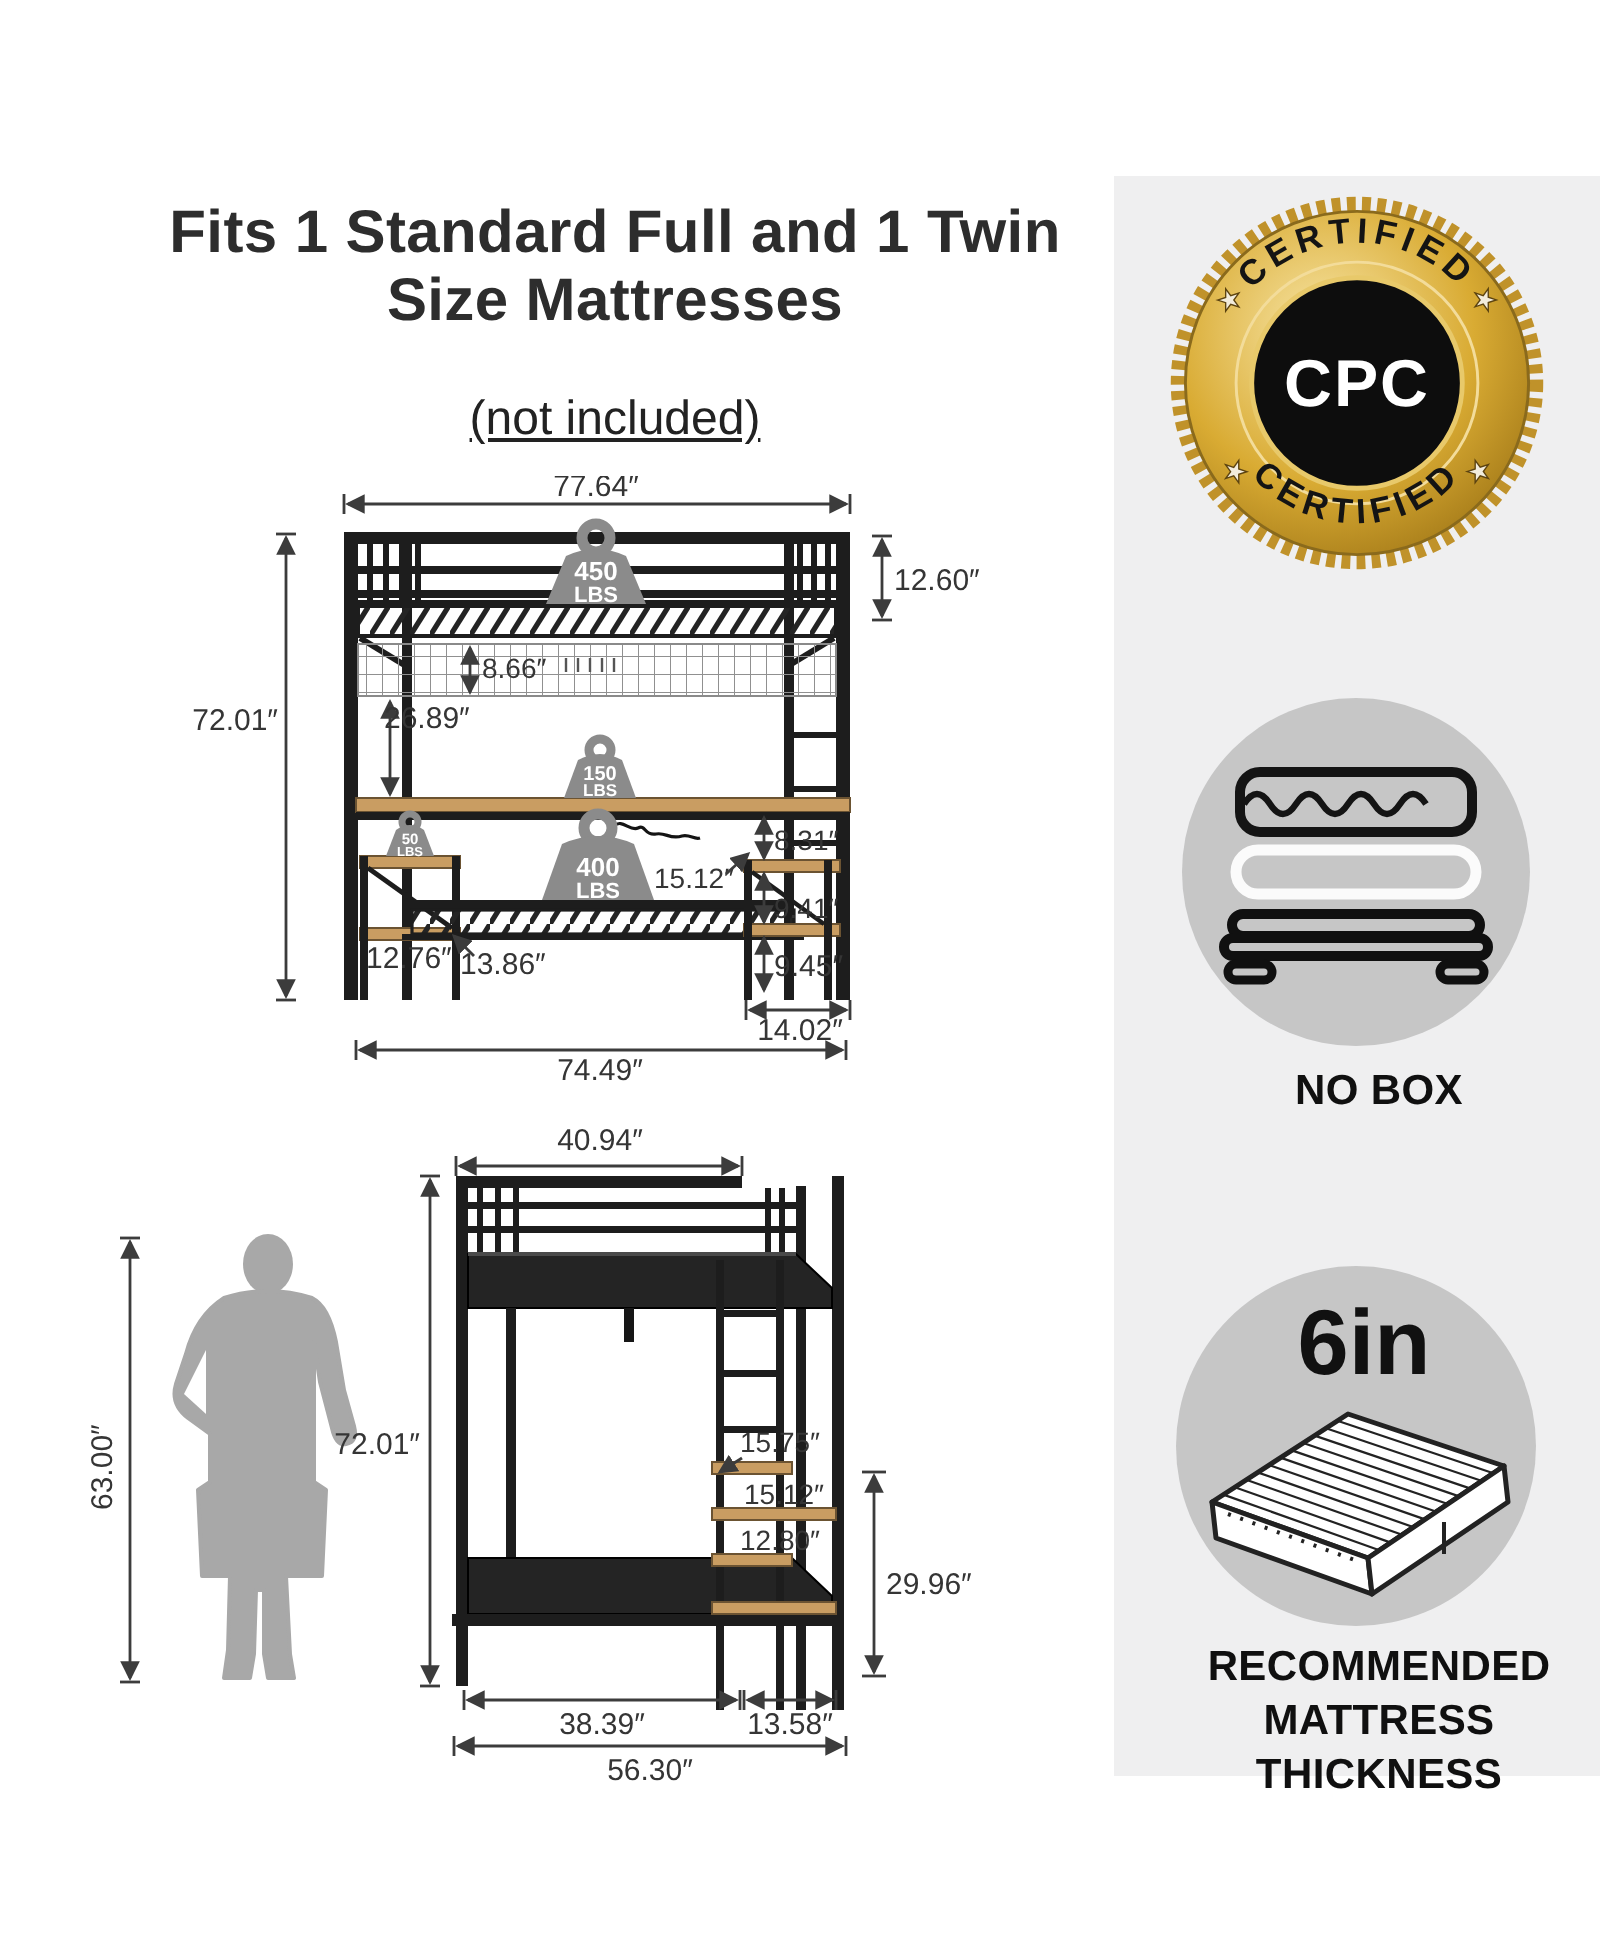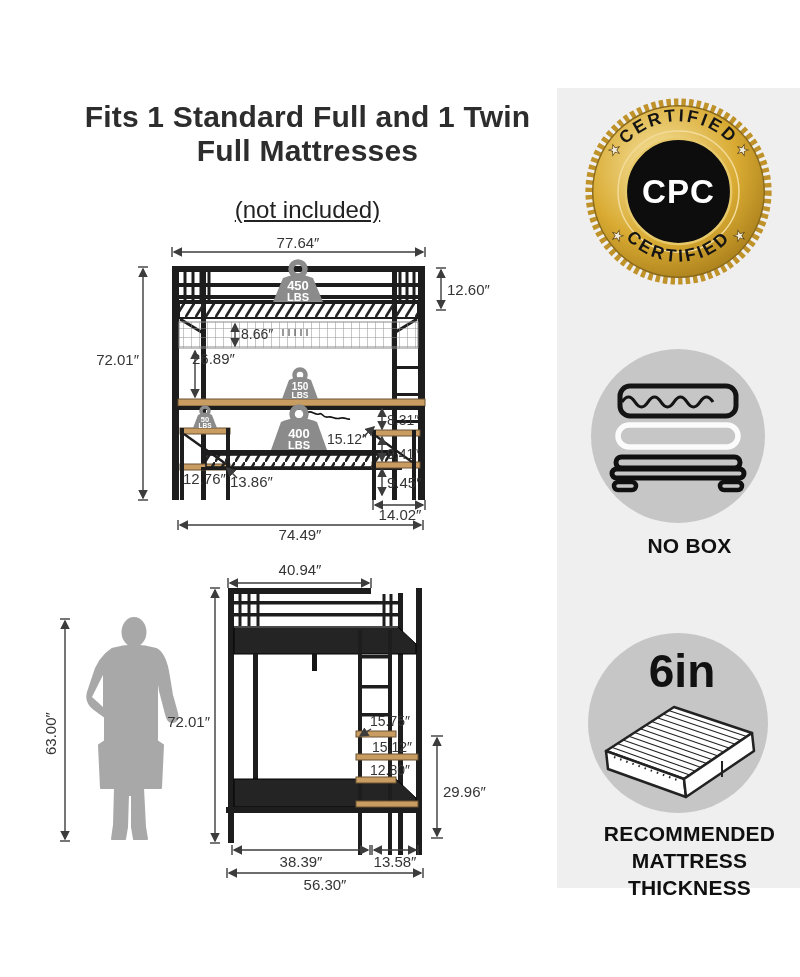--- a/index.html
+++ b/index.html
@@ -24,21 +24,21 @@
   .wood{fill:#c99d62;stroke:#6b5332;stroke-width:1;}
   .wt{fill:#8b8b8b;}
 </style>
 </head>
 <body>
 
 <div class="stage">
 
   <div class="title">
     <div>Fits 1 Standard Full and 1 Twin</div>
-    <div>Full Mattresses</div>
+    <div>Size Mattresses</div>
   </div>
   <div class="subtitle">(not included)</div>
 
   <svg style="position:absolute;left:95px;top:238px;" width="410" height="305" viewBox="0 0 410 305">
     <defs>
       <marker id="ah1" viewBox="0 0 10 10" refX="8.5" refY="5" markerWidth="7" markerHeight="7" orient="auto-start-reverse">
         <path d="M0,0L10,5L0,10z" fill="#3c3c3c"></path>
       </marker>
       <pattern id="hatchA" width="10" height="16" patternUnits="userSpaceOnUse">
         <path d="M0,16 L10,0" stroke="#242424" stroke-width="2.6" fill="none"></path>

